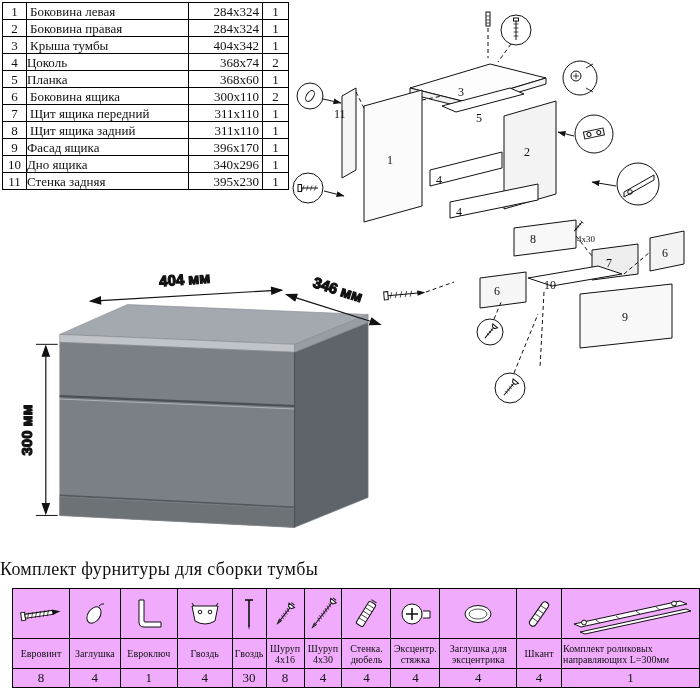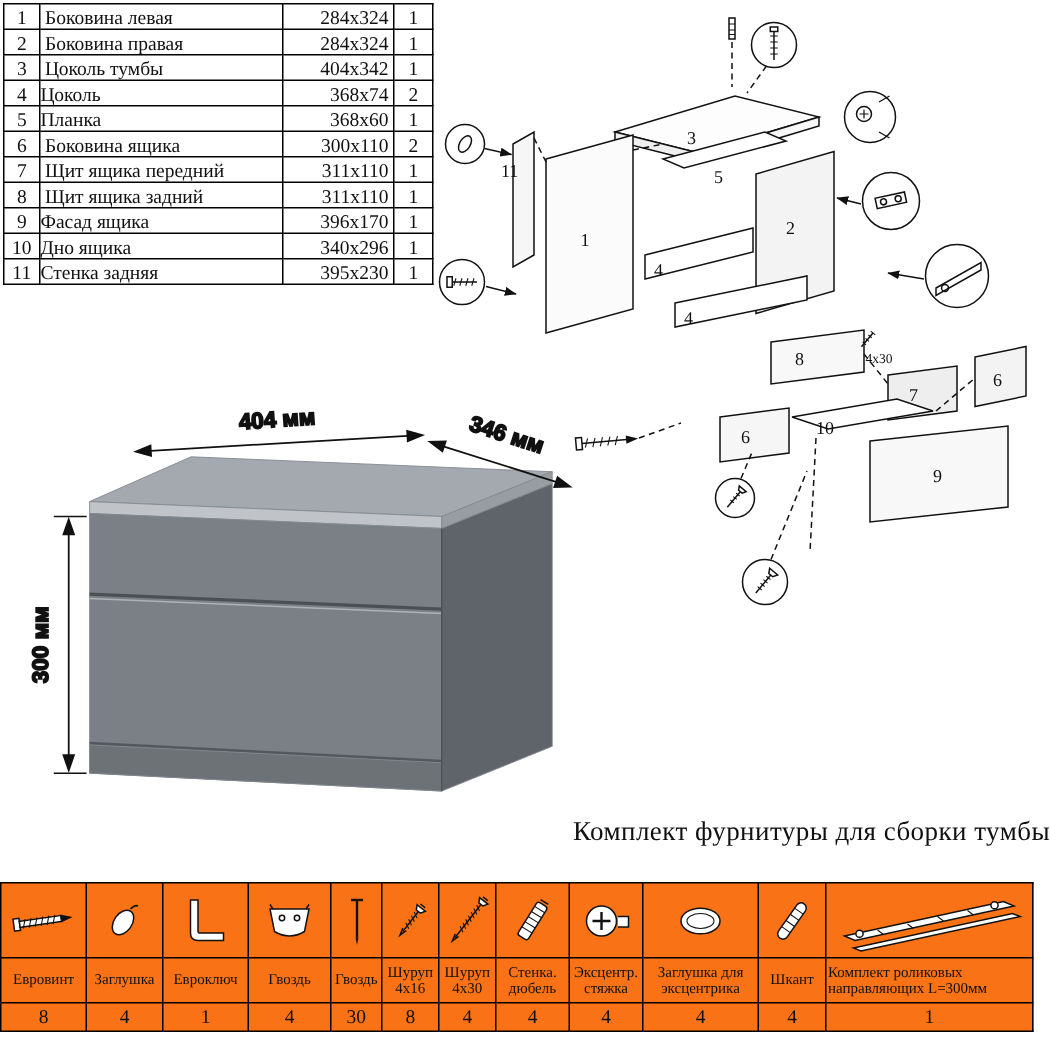--- a/index.html
+++ b/index.html
@@ -12,23 +12,23 @@
   .parts-table td{border:1px solid #000;font-size:13px;height:17px;padding:0 3px;line-height:1;white-space:nowrap}
   .parts-table td.c-num{text-align:center;width:24px;padding:0}
   .parts-table td.c-qty{text-align:center;width:26px;padding:0}
   .parts-table td.c-name{width:162px}
   .parts-table td.c-name.indent{padding-left:0}
   .parts-table td.c-size{width:74px;text-align:right}
 
   svg.exploded{position:absolute;left:292px;top:0;width:406px;height:418px}
   svg.product{position:absolute;left:8px;top:268px;width:388px;height:280px}
 
-  .hw-title{position:absolute;top:544px;left:0;width:700px;text-align:right;font-size:18px;letter-spacing:.3px}
-
-  .hw-table{position:absolute;left:0;top:588px;background:#f97316}
+  .hw-title{position:absolute;top:559px;left:0;width:700px;text-align:left;font-size:18px;letter-spacing:.3px}
+
+  .hw-table{position:absolute;left:12px;top:588px;background:#f0abfc}
   .hw-table td{border:1px solid #000;text-align:center;vertical-align:middle}
   .hw-table tr.icons td{height:50px}
   .hw-table tr.labels td{height:30px;font-size:10px;line-height:1.1;padding:1px}
   .hw-table tr.qty td{height:19px;font-size:13px}
   .hw-table td.wide-label{text-align:left;padding-left:4px}
   .hw-table svg{display:block;margin:0 auto}
 
   .dim{font-family:"Liberation Sans",sans-serif;font-weight:bold;font-size:15px;fill:#111}
   .lbl{font-size:12px;fill:#111;font-family:"Liberation Serif",serif}
   .note{font-size:9px;fill:#111;font-family:"Liberation Serif",serif}
@@ -45,21 +45,21 @@
       <td class="c-qty">1</td>
     </tr>
     <tr>
       <td class="c-num">2</td>
       <td class="c-name">Боковина правая</td>
       <td class="c-size">284x324</td>
       <td class="c-qty">1</td>
     </tr>
     <tr>
       <td class="c-num">3</td>
-      <td class="c-name">Цоколь тумбы</td>
+      <td class="c-name">Крыша тумбы</td>
       <td class="c-size">404x342</td>
       <td class="c-qty">1</td>
     </tr>
     <tr>
       <td class="c-num">4</td>
       <td class="c-name indent">Цоколь</td>
       <td class="c-size">368x74</td>
       <td class="c-qty">2</td>
     </tr>
     <tr>

